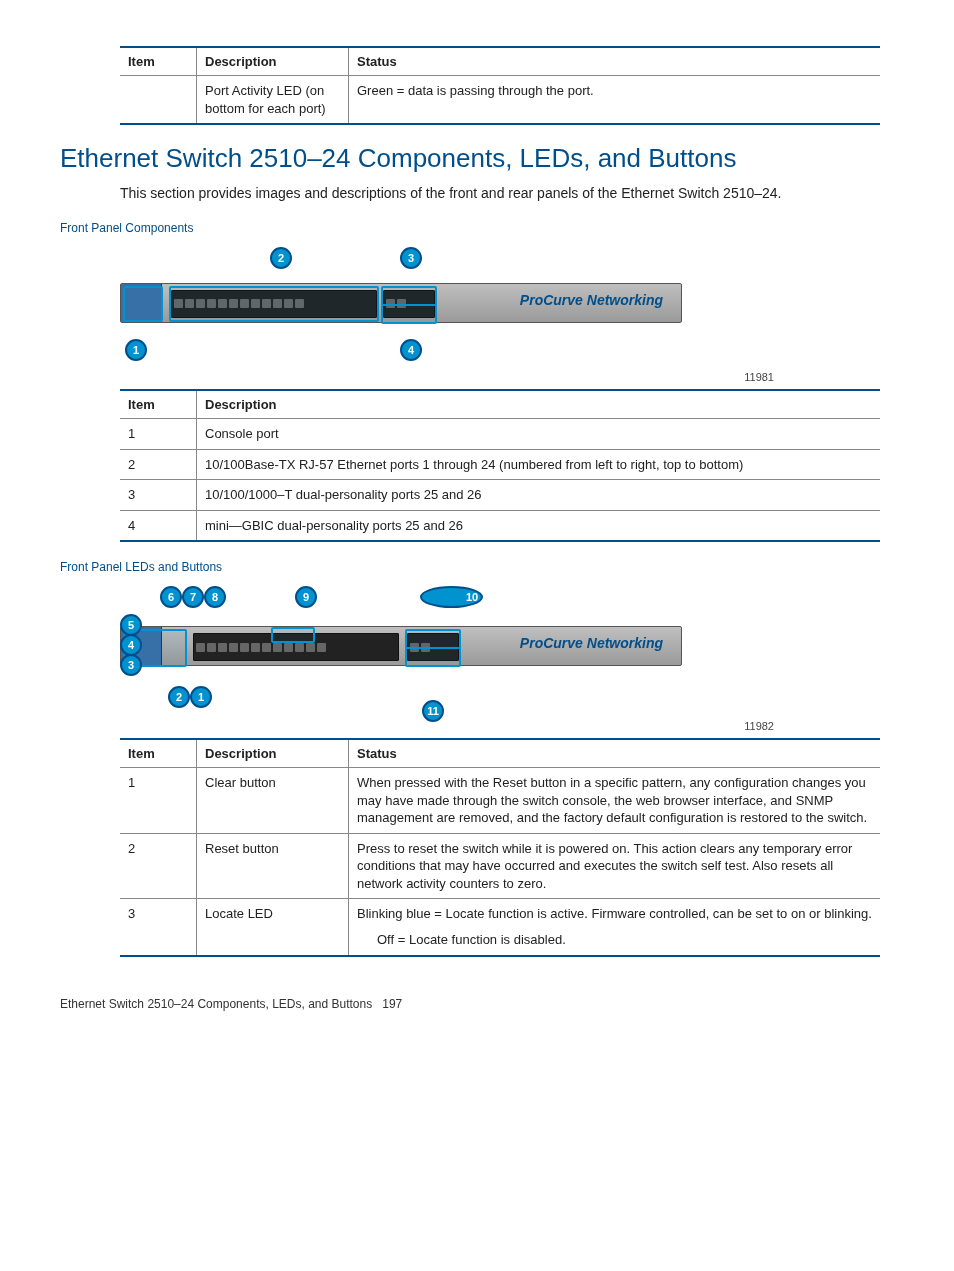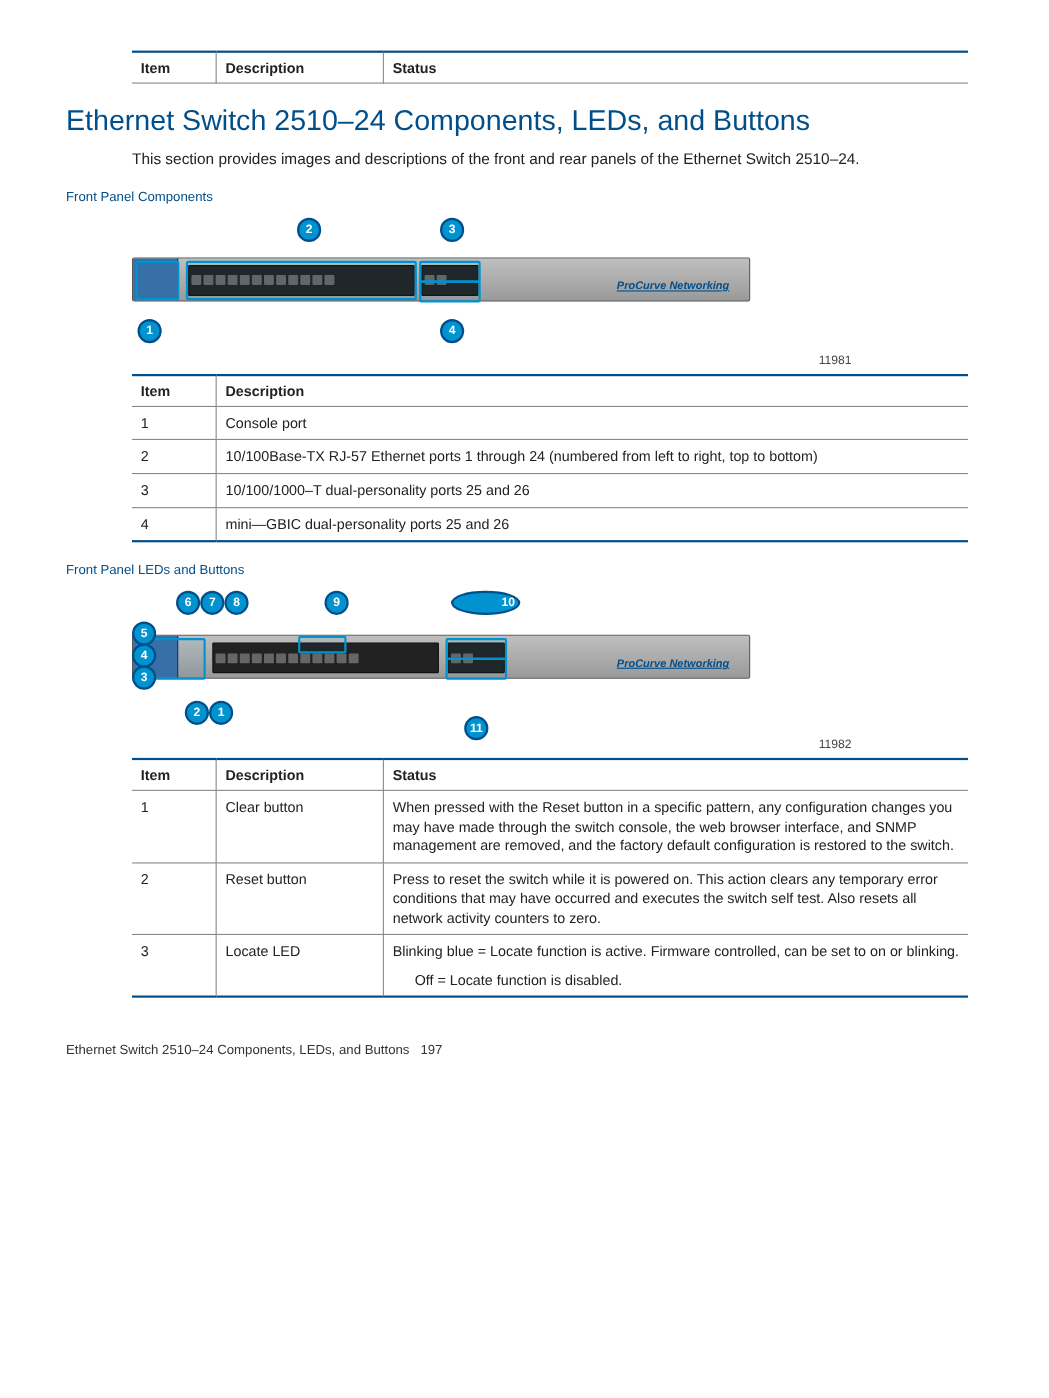--- a/index.html
+++ b/index.html
@@ -105,22 +105,22 @@
     position:absolute;top:6px;height:26px;
     background:#222;border:1px solid #111;border-radius:1px;
     display:flex;gap:2px;padding:0 2px;align-items:center;
   }
   .portbank span{width:9px;height:9px;background:#666;border-radius:1px;display:inline-block;}
   .highlight-box {
     position:absolute;border:2px solid #0093d0;border-radius:2px;
     background: rgba(0,147,208,0.05);
   }
   .brand {
-    position:absolute;right:18px;top:20px;
-    font-size:10px;color:#004e8a;font-weight:bold;font-style:italic;text-decoration:underline;
+    position:absolute;right:18px;top:8px;
+    font-size:14px;color:#004e8a;font-weight:bold;font-style:italic;
   }
   .figno {
     text-align:right;font-size:11px;color:#444;margin:2px 120px 0 0;
   }
 
   .footer {
     text-align: left;
     font-size: 12px;
     color: #333;
     margin: 40px 10px 0 0;
@@ -134,20 +134,25 @@
 
 <table class="doc">
   <thead>
     <tr>
       <th class="col-item">Item</th>
       <th class="col-desc2">Description</th>
       <th>Status</th>
     </tr>
   </thead>
   <tbody>
+    <tr>
+      <td></td>
+      <td>Port Activity LED (on bottom for each port)</td>
+      <td>Green = data is passing through the port.</td>
+    </tr>
   </tbody>
 </table>
 
 <h1 class="section">Ethernet Switch 2510–24 Components, LEDs, and Buttons</h1>
 <p class="body">This section provides images and descriptions of the front and rear panels of the Ethernet Switch 2510–24.</p>
 
 <h2 class="subsection">Front Panel Components</h2>
 
 <div class="diagram-wrap">
   <div class="diagram-img">
@@ -215,21 +220,21 @@
 
 <h2 class="subsection">Front Panel LEDs and Buttons</h2>
 
 <div class="diagram-wrap">
   <div class="diagram-img" style="height:130px;">
 
     <div class="callout" style="left:40px; top:0;">6</div>
     <div class="callout" style="left:62px; top:0;">7</div>
     <div class="callout" style="left:84px; top:0;">8</div>
     <div class="callout" style="left:175px;top:0;">9</div>
-    <div class="callout" style="left:290px;top:0;padding-left:41px;">10</div>
+    <div class="callout" style="left:300px;top:0;padding-left:41px;">10</div>
 
     <div class="callout" style="left:0;  top:28px;">5</div>
     <div class="callout" style="left:0;  top:48px;">4</div>
     <div class="callout" style="left:0;  top:68px;">3</div>
 
     <div class="callout" style="left:48px; top:100px;">2</div>
     <div class="callout" style="left:70px; top:100px;">1</div>
     <div class="callout" style="left:302px;top:114px;">11</div>
 
     <div class="switch-body" style="top:40px;">

